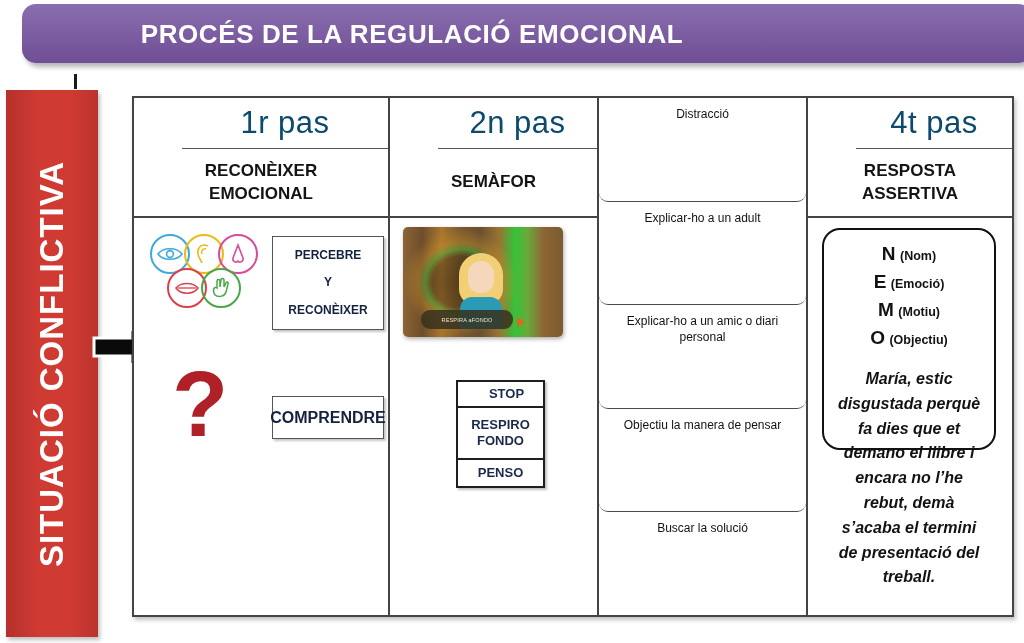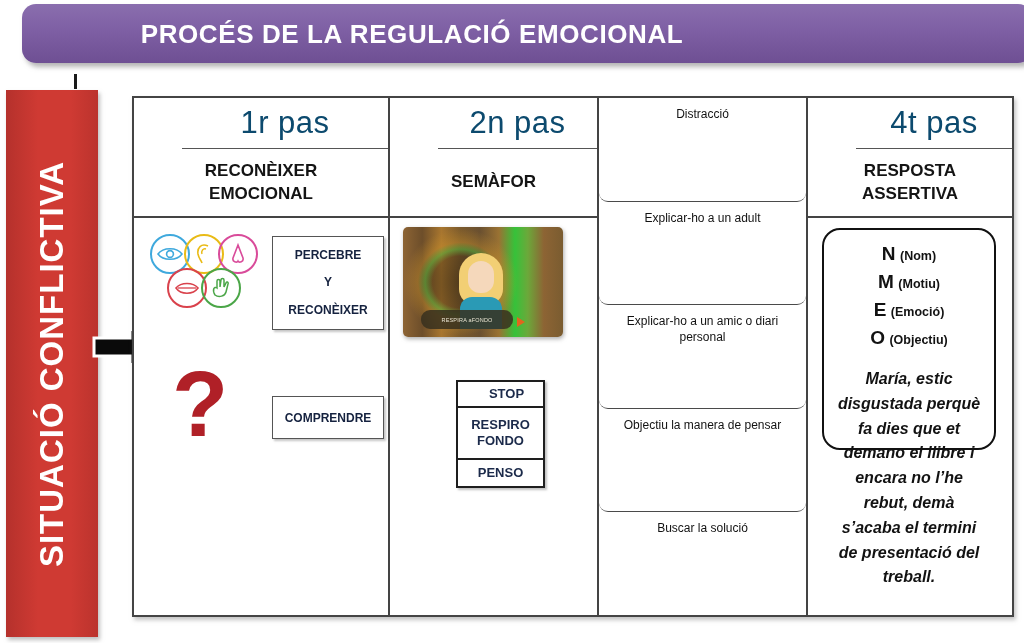--- a/index.html
+++ b/index.html
@@ -160,21 +160,21 @@
     color:#15223f;
     font-size:12px;
     font-weight:bold;
     line-height:2.3;
     text-align:center;
   }
   #comprendre-box{
     left:138px; top:178px;
     width:112px; height:43px;
     color:#15223f;
-    font-size:12px;
+    font-size:16px;
     font-weight:bold;
     text-align:center;
   }
 
   
   #video-thumb{
     position:absolute;
     left:13px; top:9px;
     width:160px; height:110px;
     border-radius:5px;
@@ -430,26 +430,26 @@
         <span>ASSERTIVA</span>
       </span>
     </div>
     <div class="col-body">
       <div id="nemo-box">
         <div class="nemo-line">
           <span class="nemo-letter">N</span>
           <span class="nemo-word">(Nom)</span>
         </div>
         <div class="nemo-line">
+          <span class="nemo-letter">E</span>
+          <span class="nemo-word">(Emoció)</span>
+        </div>
+        <div class="nemo-line">
           <span class="nemo-letter">M</span>
           <span class="nemo-word">(Motiu)</span>
-        </div>
-        <div class="nemo-line">
-          <span class="nemo-letter">E</span>
-          <span class="nemo-word">(Emoció)</span>
         </div>
         <div class="nemo-line">
           <span class="nemo-letter">O</span>
           <span class="nemo-word">(Objectiu)</span>
         </div>
         <div id="nemo-example">María, estic disgustada perquè fa dies que et demano el llibre i encara no l’he rebut, demà s’acaba el termini de presentació del treball.</div>
       </div>
     </div>
   </div>
 

